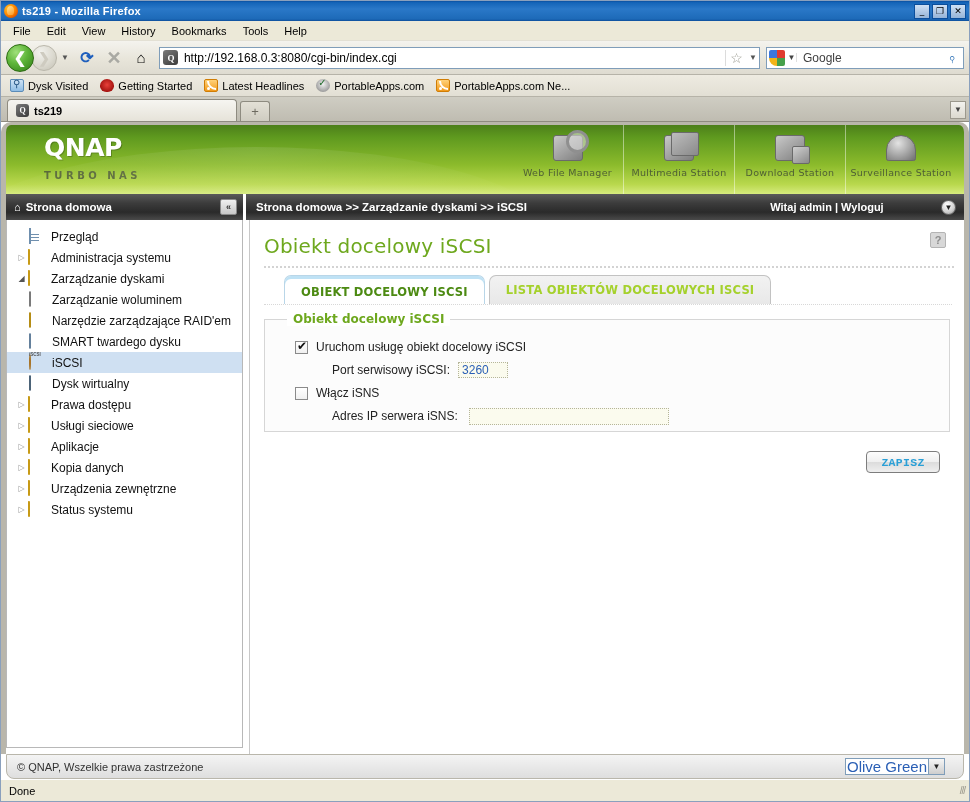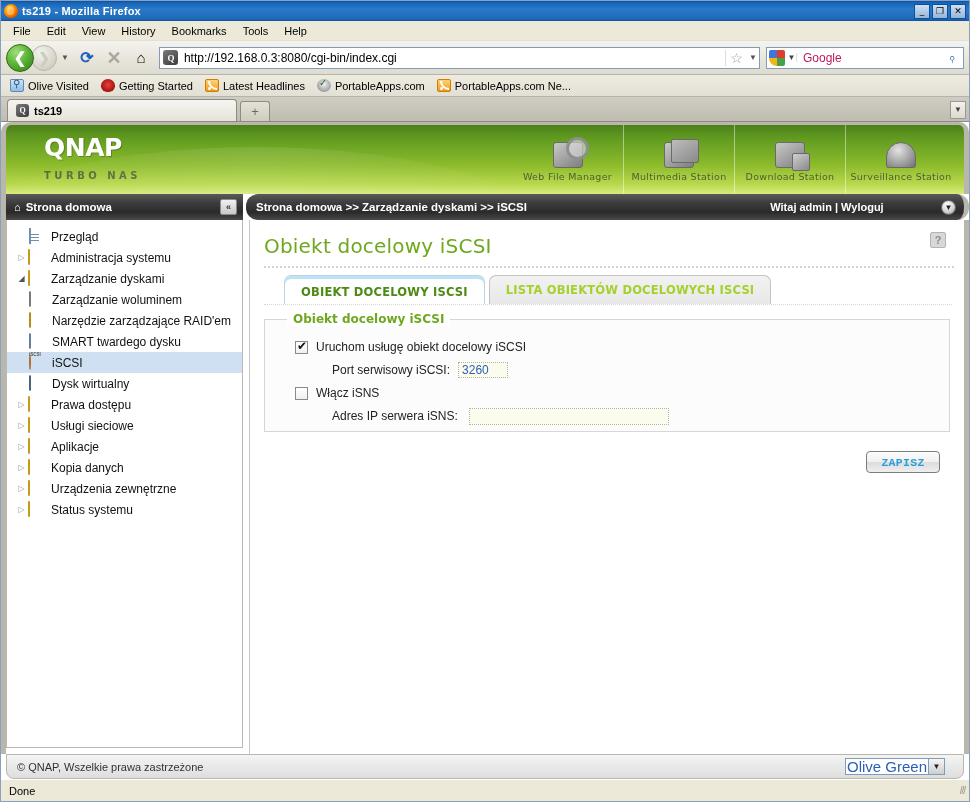--- a/index.html
+++ b/index.html
@@ -133,21 +133,21 @@
     width: 16px; height: 16px; margin: 0 2px 0 2px; flex: 0 0 auto;
     position: relative; border-radius: 2px; overflow: hidden;
     background: #fff;
   }
   .gico i { position: absolute; display: block; }
   .gico .g1 { left:0; top:0; width:8px; height:8px; background:#3b77dd; }
   .gico .g2 { left:8px; top:0; width:8px; height:8px; background:#e03b2f; }
   .gico .g3 { left:0; top:8px; width:8px; height:8px; background:#f2b417; border-radius:0 0 0 8px;}
   .gico .g4 { left:8px; top:8px; width:8px; height:8px; background:#46a04a; }
   .gcaret { font-size: 8px; color: #444; width: 10px; text-align:center; border-right:1px solid #e0e0e0; }
-  .searchph { flex: 1 1 auto; padding-left: 6px; color: #be185d; font-size: 12px; }
+  .searchph { flex: 1 1 auto; padding-left: 6px; color: #404040; font-size: 12px; }
   .magn { width: 22px; text-align: center; color: #2a6fb5; font-size: 13px; transform: rotate(-45deg);}
 
   
   .bookmarks {
     height: 22px;
     background: linear-gradient(to bottom,#eeebe1,#e2dfd4);
     display: flex; align-items: center; gap: 2px;
     padding: 0 4px;
     border-bottom: 1px solid #b6b3a8;
     flex: 0 0 auto;
@@ -257,22 +257,22 @@
     text-shadow: 1px 1px 0 rgba(0,0,0,.22);
   }
   .qlogo .qsub {
     font-family: "DejaVu Sans", sans-serif;
     font-size: 10px; color: #5a6a3a; letter-spacing: 3.5px;
     margin-top: 8px; font-weight: bold;
   }
   .qstations { margin-left: auto; display: flex; align-items: flex-end; height: 100%; padding-right: 8px; }
   .station {
     width: 111px; height: 100%;
-    display: flex; flex-direction: column; align-items: center; justify-content: center;
-    padding-bottom: 6px;
+    display: flex; flex-direction: column; align-items: center; justify-content: space-between;
+    padding-bottom: 16px;
     border-left: 1px solid rgba(255,255,255,.45);
     position: relative;
   }
   .station:first-child { border-left: none; }
   .station .sico {
     height: 36px; width: 40px;
     display:flex; align-items:flex-end; justify-content:center;
     margin-bottom: 3px;
   }
   .station .slabel {
@@ -309,21 +309,20 @@
     color: #333; font-size: 9px; text-align: center; line-height: 14px;
   }
   .crumb-bar {
     flex: 1 1 auto; height: 26px;
     background: linear-gradient(to bottom,#5a5a5a 0%, #3c3c3c 35%, #2a2a2a 70%, #4a4a4a 100%);
     color: #fff;
     display: flex; align-items: center;
     padding: 0 8px 0 10px;
     font-size: 11.5px; font-weight: bold;
     border-right: 5px solid #b9b6ab;
-    border-radius: 12px;
   }
   .crumb-right { margin-left: auto; display: flex; align-items: center; gap: 14px; }
   .crumb-right .welcome { font-size: 11px; font-weight: bold; }
   .lang { font-weight: normal; font-size: 11px; color: #e8e8e8; font-family:"Liberation Sans",sans-serif;margin-top:40px;}
   .langcaret {
     width: 15px; height: 15px; border-radius: 50%;
     background: radial-gradient(circle at 40% 30%, #ffffff 0%, #cfcfcf 60%, #8a8a8a 100%);
     color: #222; font-size: 8px; line-height: 14px; text-align: center;
     border: 1px solid #6b6b6b;
   }
@@ -580,21 +579,21 @@
       </span>
       <span class="gcaret">▼</span>
       <span class="searchph">Google</span>
       <span class="magn">⌕</span>
     </span>
   </div>
 
   <div class="bookmarks">
     <span class="bm">
       <span class="bmi ic-folderblue"></span>
-      <span>Olive Visited</span>
+      <span>Dysk Visited</span>
     </span>
     <span class="bm">
       <span class="bmi ic-getstart"></span>
       <span>Getting Started</span>
     </span>
     <span class="bm">
       <span class="bmi ic-rss"></span>
       <span>Latest Headlines</span>
     </span>
     <span class="bm">

